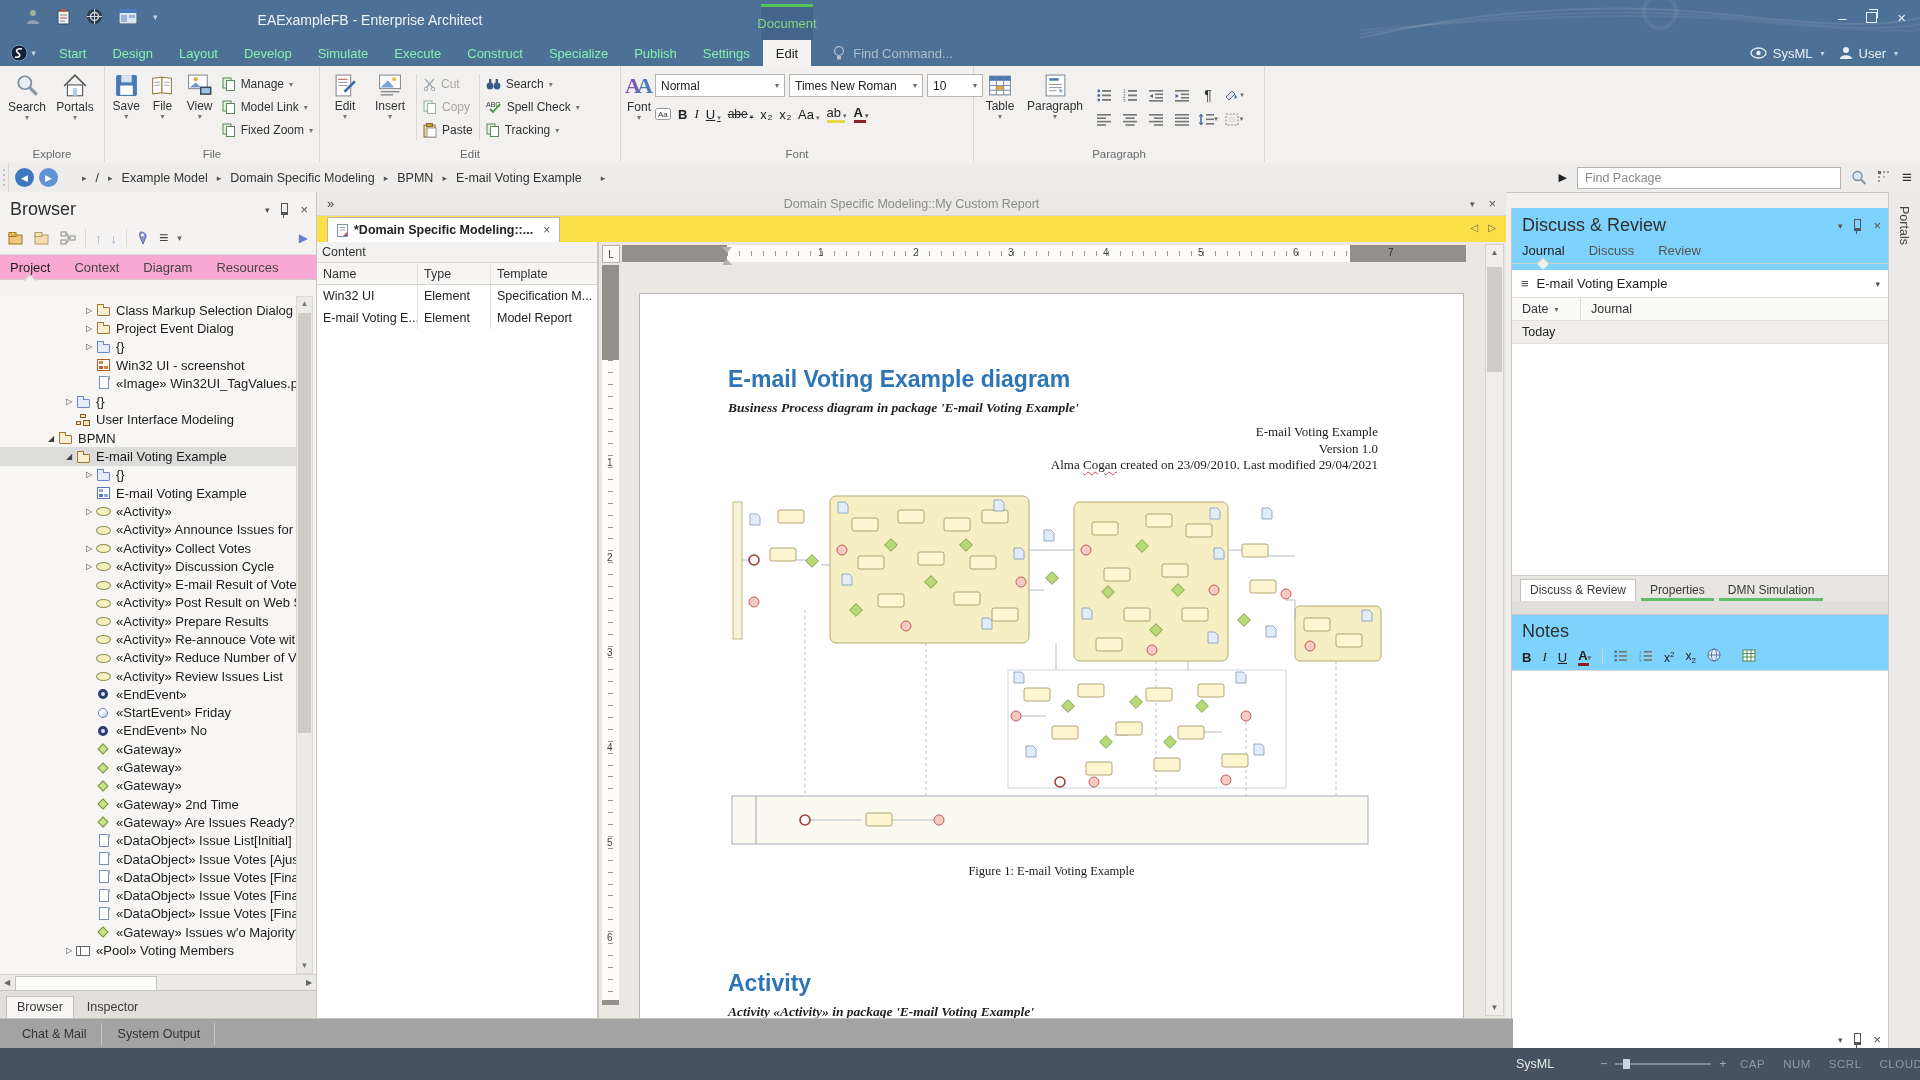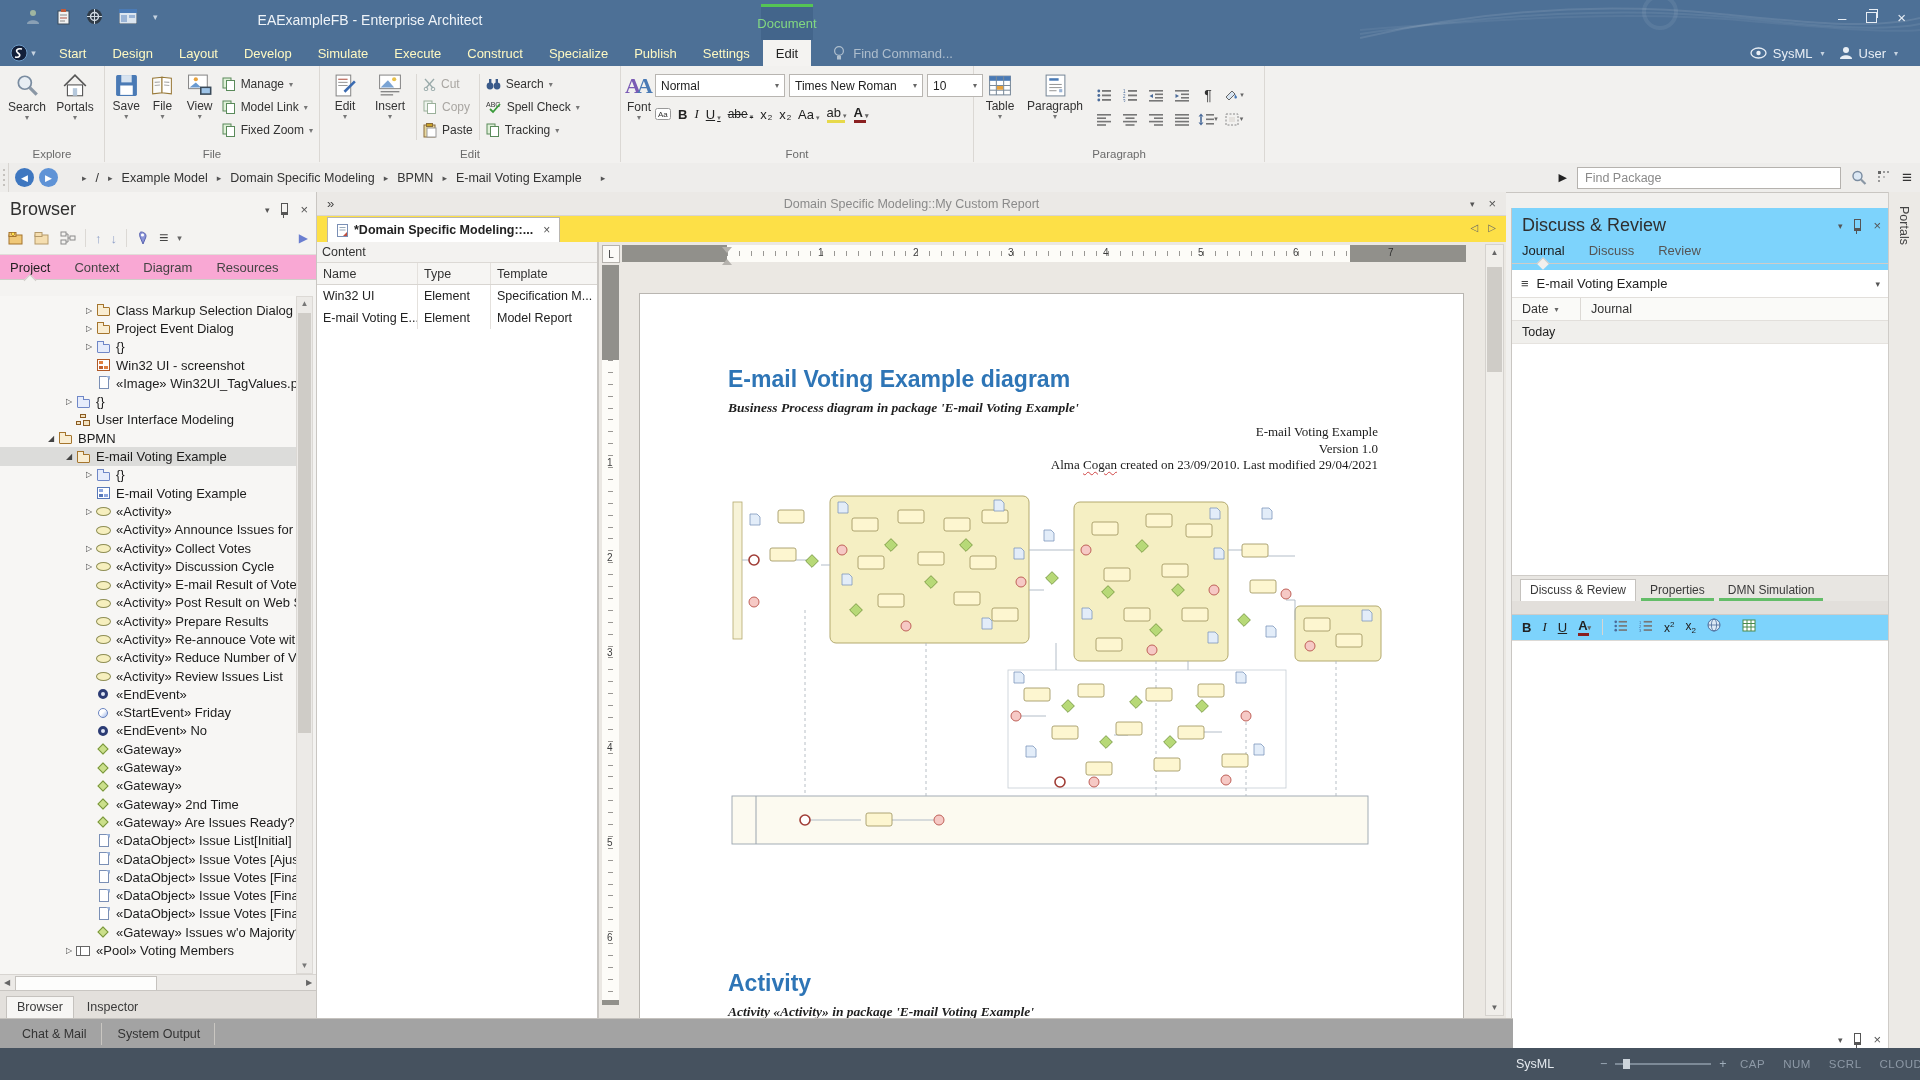--- a/index.html
+++ b/index.html
@@ -12,21 +12,21 @@
   .tb-caret{color:#c6d3e0;font-size:9px;}
   .tb-title{position:absolute;left:160px;top:0;width:420px;height:40px;display:flex;align-items:center;justify-content:center;font-size:14px;color:#eef3f8;}
   .tb-swirl{position:absolute;right:0;top:0;pointer-events:none;}
   .tb-controls{position:absolute;right:14px;top:8px;display:flex;gap:20px;align-items:center;height:18px;}
   .tb-controls .wc{color:#e8eef5;font-size:15px;line-height:15px;cursor:default;}
   .wc-restore{width:9px;height:9px;border:1px solid #e8eef5;position:relative;}
   .wc-restore::before{content:"";position:absolute;left:2px;top:-4px;width:8px;height:8px;border-top:1px solid #e8eef5;border-right:1px solid #e8eef5;}
   
   .tabrow{position:absolute;left:0;top:40px;width:1920px;height:26px;background:#4d7096;display:flex;align-items:stretch;}
   .logo{width:46px;display:flex;align-items:center;justify-content:center;gap:3px;}
-  .rtab{padding:0 13px;display:flex;align-items:center;color:#fef9c3;font-size:13px;white-space:nowrap;}
+  .rtab{padding:0 13px;display:flex;align-items:center;color:#86efac;font-size:13px;white-space:nowrap;}
   .tab-wrap{position:relative;display:flex;}
   .rtab.active{background:#f4f3f1;color:#222;}
   .contextual{position:absolute;bottom:26px;left:-2px;right:-2px;height:33px;background:#43658b;border-top:3px solid #55c455;color:#82d882;
               display:flex;align-items:center;justify-content:center;font-size:13px;z-index:3;}
   .findcmd{display:flex;align-items:center;gap:8px;margin-left:22px;color:#aebecd;font-size:13px;}
   .tabrow-right{margin-left:auto;display:flex;align-items:center;gap:6px;padding-right:14px;color:#e8eef5;font-size:13px;}
   .tabrow-right .sm-caret{font-size:8px;color:#c6d3e0;margin:0 8px 0 2px;}
   
   .ribbon{position:absolute;left:0;top:66px;width:1920px;height:97px;background:#f2f1ef;border-bottom:1px solid #cfccc8;display:flex;}
   .rgroup{position:relative;border-right:1px solid #dbd8d4;height:96px;flex:none;}
@@ -1144,20 +1144,21 @@
               <use href="#ev" x="290" y="226"></use>
                 <use href="#ev" x="520" y="226"></use>
                 <use href="#ev" x="368" y="292"></use>
                 <use href="#ev" x="500" y="290"></use>
                 <use href="#ev2" x="334" y="292"></use>
               <use href="#ev2" x="79" y="330"></use>
                 <use href="#tk" x="140" y="323"></use>
                 <use href="#ev" x="213" y="330"></use>
             </svg>
           </div>
+          <div class="pg-cap">Figure 1:  E-mail Voting Example</div>
           <div class="pg-h2">Activity</div>
           <div class="pg-sub2">Activity «Activity» in package 'E-mail Voting Example'</div>
         </div>
         <div class="vscroll">
           <span class="sb-up">▲</span>
           <span class="thumb"></span>
           <span class="sb-dn">▼</span>
         </div>
       </div>
     </div>
@@ -1193,20 +1194,21 @@
       <div class="dr-body"></div>
       <div class="dr-bottom">
 
       <span>Discuss &amp; Review</span>
           <span>Properties</span>
           <span>DMN Simulation</span>
         </div>
     </div>
     <div class="rc-gap"></div>
     <div class="notes">
+      <div class="panel-title">Notes</div>
       <div class="panel-icons" style="top:418px;">
         <span class="pi-caret">▾</span>
         <span class="pin"></span>
         <span class="pi-x">×</span>
       </div>
       <div class="nt-tools">
         <span class="nt" style="font-weight:bold">B</span>
         <span class="nt" style="font-style:italic;font-family:'Liberation Serif',serif">I</span>
         <span class="nt" style="text-decoration:underline">U</span>
         <span class="nt chip chip-fc" style="font-weight:bold">A<span class="tiny-caret" style="font-size:7px;color:#666">▾</span></span>

